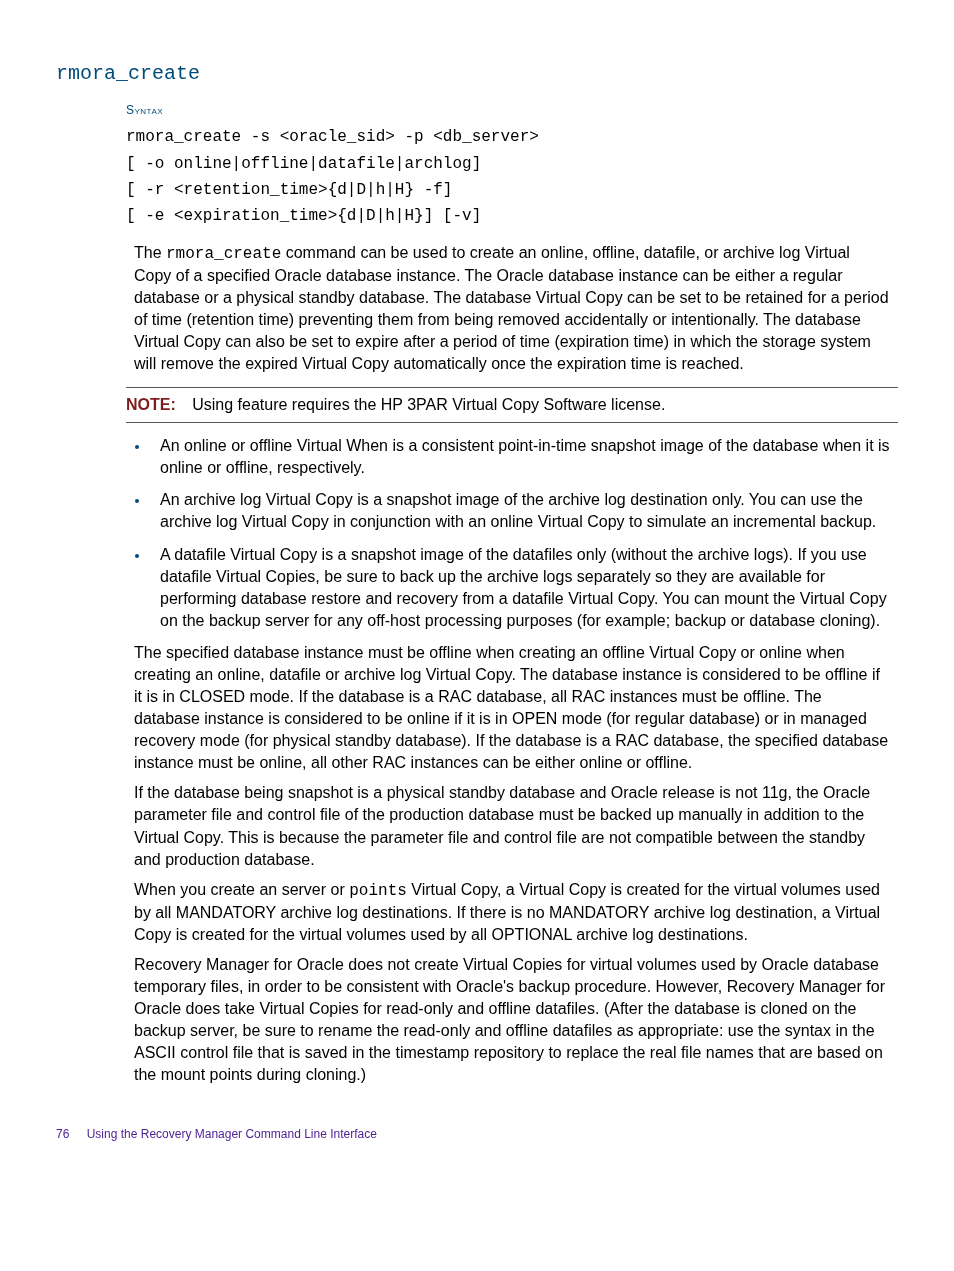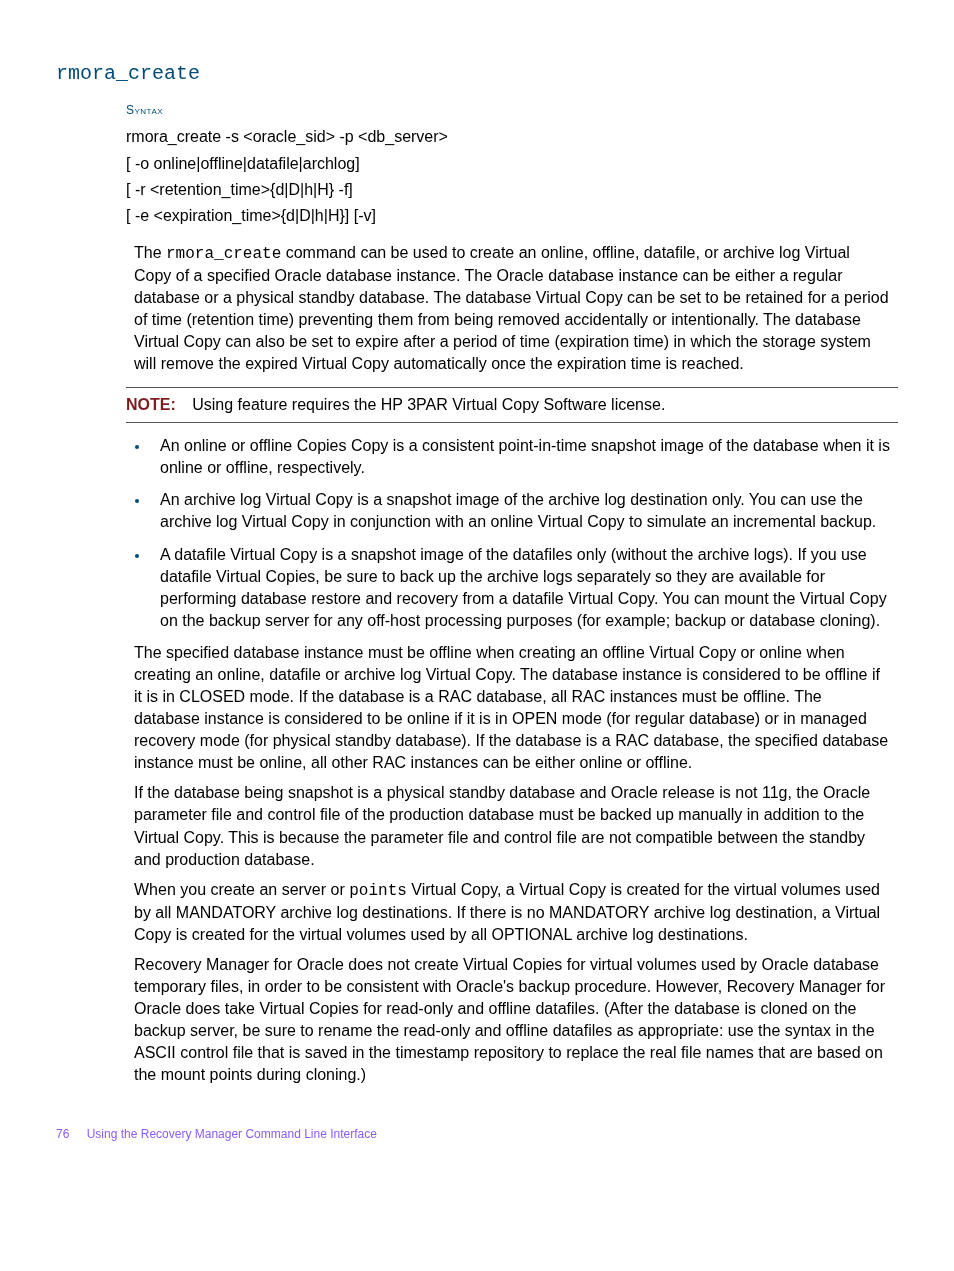--- a/index.html
+++ b/index.html
@@ -23,21 +23,21 @@
     margin-left: 70px;
   }
   .sect-heading {
     font-variant: small-caps;
     color: #004b7a;
     font-size: 12px;
     letter-spacing: 0.5px;
     margin: 12px 0 6px 0;
   }
   .code {
-    font-family: Liberation Sans, sans-serif;
+    font-family: Liberation Mono, monospace;
     white-space: pre;
     font-size: 16px;
     margin: 4px 0 12px 0;
     line-height: 1.65;
   }
   .para {
     margin: 8px 8px;
   }
   .mono {
     font-family: "Courier New", Courier, monospace;
@@ -62,21 +62,21 @@
     padding-left: 10px;
   }
   li::marker {
     color: #004b7a;
     font-size: 14px;
   }
   .footer {
     position: relative;
     margin-top: 40px;
     font-size: 12px;
-    color: #8b5cf6;
+    color: #4c1d95;
   }
   .footer-page {
     display: inline-block;
     margin-right: 14px;
   }
 </style>
 </head>
 <body>
 
 <div class="cmd-title">rmora_create</div>
@@ -92,21 +92,21 @@
   <p class="para">
     <span>The </span><span class="mono">rmora_create</span><span> command can be used to create an online, offline, datafile, or archive log Virtual Copy of a specified Oracle database instance. The Oracle database instance can be either a regular database or a physical standby database. The database Virtual Copy can be set to be retained for a period of time (retention time) preventing them from being removed accidentally or intentionally. The database Virtual Copy can also be set to expire after a period of time (expiration time) in which the storage system will remove the expired Virtual Copy automatically once the expiration time is reached.</span>
   </p>
 
   <div class="note-box">
     <span class="note-label">NOTE:</span>
     <span>Using feature requires the HP 3PAR Virtual Copy Software license.</span>
   </div>
 
   <ul>
-    <li>An online or offline Copies Copy is a consistent point-in-time snapshot image of the database when it is online or offline, respectively.</li>
+    <li>An online or offline Virtual When is a consistent point-in-time snapshot image of the database when it is online or offline, respectively.</li>
     <li>An archive log Virtual Copy is a snapshot image of the archive log destination only. You can use the archive log Virtual Copy in conjunction with an online Virtual Copy to simulate an incremental backup.</li>
     <li>A datafile Virtual Copy is a snapshot image of the datafiles only (without the archive logs). If you use datafile Virtual Copies, be sure to back up the archive logs separately so they are available for performing database restore and recovery from a datafile Virtual Copy. You can mount the Virtual Copy on the backup server for any off-host processing purposes (for example; backup or database cloning).</li>
   </ul>
 
   <p class="para">The specified database instance must be offline when creating an offline Virtual Copy or online when creating an online, datafile or archive log Virtual Copy. The database instance is considered to be offline if it is in CLOSED mode. If the database is a RAC database, all RAC instances must be offline. The database instance is considered to be online if it is in OPEN mode (for regular database) or in managed recovery mode (for physical standby database). If the database is a RAC database, the specified database instance must be online, all other RAC instances can be either online or offline.</p>
   <p class="para">If the database being snapshot is a physical standby database and Oracle release is not 11g, the Oracle parameter file and control file of the production database must be backed up manually in addition to the Virtual Copy. This is because the parameter file and control file are not compatible between the standby and production database.</p>
 
   <p class="para">
     <span>When you create an server or </span><span class="mono">points</span><span> Virtual Copy, a Virtual Copy is created for the virtual volumes used by all MANDATORY archive log destinations. If there is no MANDATORY archive log destination, a Virtual Copy is created for the virtual volumes used by all OPTIONAL archive log destinations.</span>
   </p>

